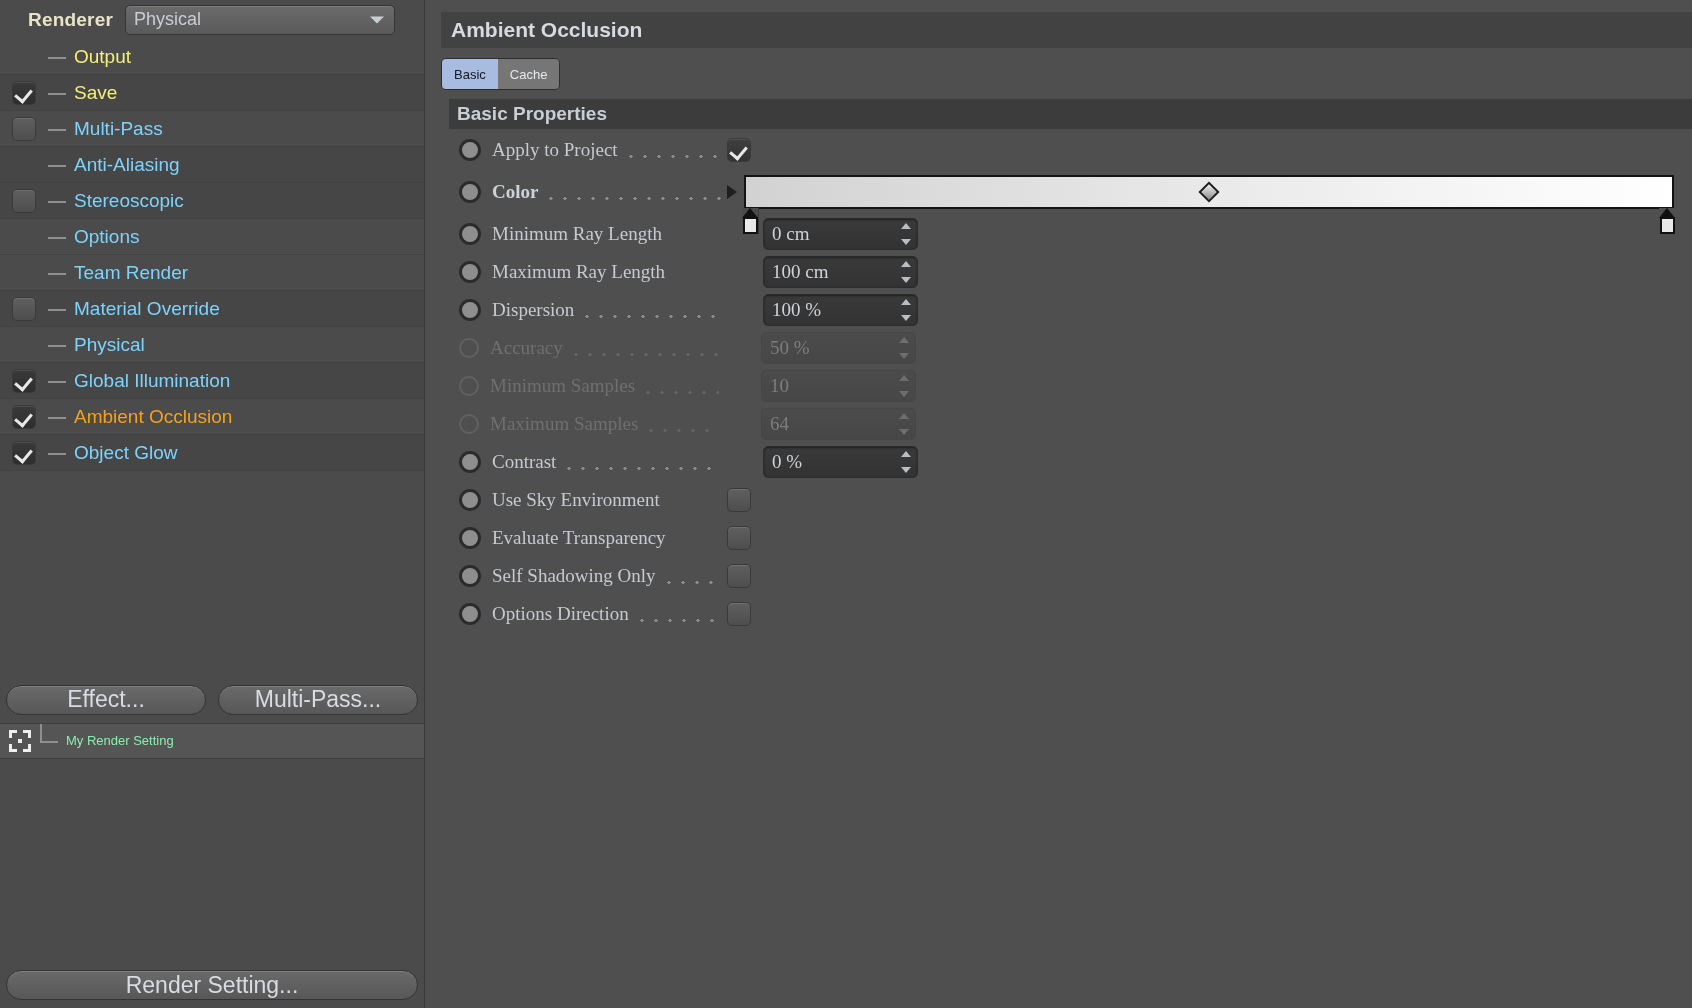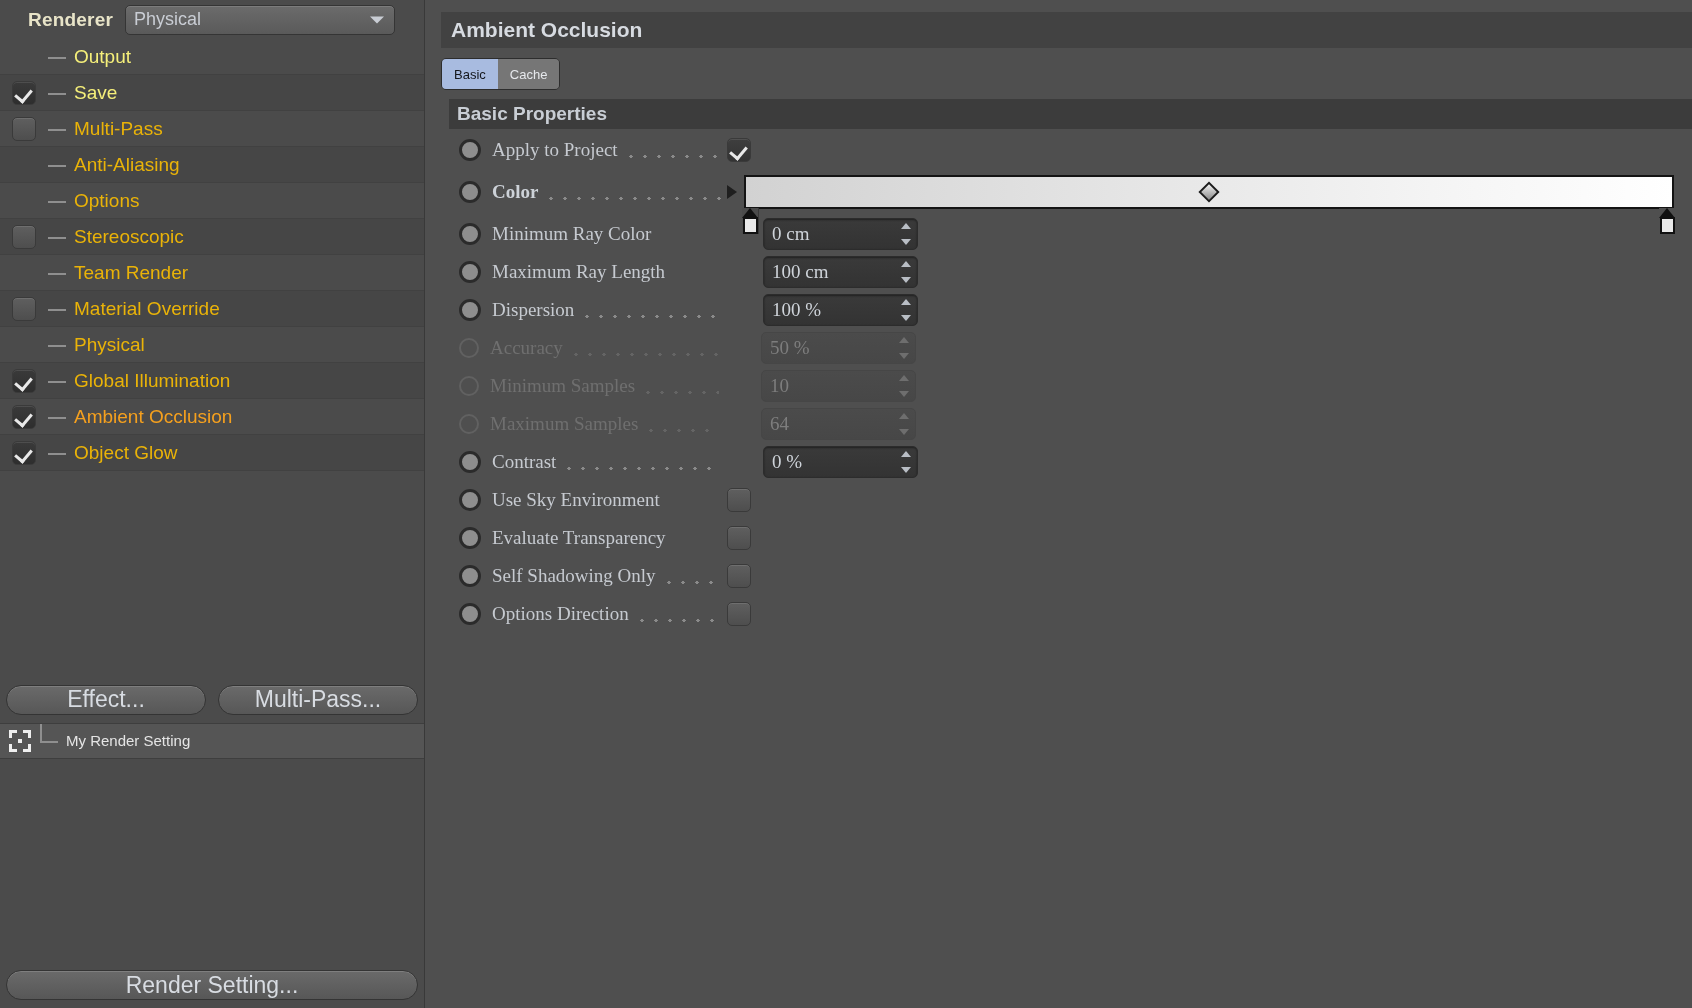--- a/index.html
+++ b/index.html
@@ -79,21 +79,21 @@
     border-width: 0 3.5px 3.5px 0;
     transform: rotate(40deg);
   }
   .tconn {
     flex: 0 0 26px; height: 100%; position: relative;
   }
   .tconn::before {
     content:""; position:absolute; left:0; top:50%;
     width:18px; height:2px; background:#8f8f8f;
   }
-  .tlabel { font-size: 19px; color: #eab308; white-space: nowrap; }
+  .tlabel { font-size: 19px; color: #7dd3fc; white-space: nowrap; }
   .tlabel.yellow { color: #f5ef7a; }
   .tlabel.orange { color: #f5a01e; }
   
   .trunk {
     position: absolute; left: 74px; top: 0; width: 2px;
     background: #8f8f8f;
   }
 
   .spacer { flex: 1 1 auto; background: #4b4b4b; }
 
@@ -137,21 +137,21 @@
     flex: 0 0 26px; height: 100%; position: relative;
   }
   .setting-conn::before{
     content:""; position:absolute; left:0; top:0; width:2px; height:50%;
     background:#8f8f8f;
   }
   .setting-conn::after{
     content:""; position:absolute; left:0; top:50%; width:18px; height:2px;
     background:#8f8f8f;
   }
-  .setting-label { font-size: 15px; color:#e5e5e5; }
+  .setting-label { font-size: 13px; color:#86efac; }
 
   .bottom-area { flex: 1 1 auto; background: #4b4b4b; }
   .bottom-btn-wrap { padding: 4px 6px 8px 6px; background:#4b4b4b; }
 
   
   .right {
     flex: 1 1 auto; height: 1008px;
     background: #4f4f4f;
     position: relative;
     padding-left: 16px;
@@ -344,31 +344,31 @@
             <div class="cbx"></div>
           </div>
           <div class="tconn"></div>
           <span class="tlabel">Multi-Pass</span>
         </div>
         <div class="trow even">
           <div class="tcheckcol"></div>
           <div class="tconn"></div>
           <span class="tlabel">Anti-Aliasing</span>
         </div>
-        <div class="trow odd">
-          <div class="tcheckcol"></div>
-          <div class="tconn"></div>
-          <span class="tlabel">Options</span>
-        </div>
         <div class="trow even">
           <div class="tcheckcol">
             <div class="cbx"></div>
           </div>
           <div class="tconn"></div>
           <span class="tlabel">Stereoscopic</span>
+        </div>
+        <div class="trow odd">
+          <div class="tcheckcol"></div>
+          <div class="tconn"></div>
+          <span class="tlabel">Options</span>
         </div>
         <div class="trow odd">
           <div class="tcheckcol"></div>
           <div class="tconn"></div>
           <span class="tlabel">Team Render</span>
         </div>
         <div class="trow even">
           <div class="tcheckcol">
             <div class="cbx"></div>
           </div>
@@ -474,21 +474,21 @@
             </div>
             <div class="knob right">
               <span class="pin"></span>
               <span class="body"></span>
             </div>
           </div>
         </div>
         <div class="prow">
           <div class="anim-dot"></div>
           <div class="labelzone">
-            <span class="plabel">Minimum Ray Color</span>
+            <span class="plabel">Minimum Ray Length</span>
           </div>
           <div class="ctrlzone">
             <div class="numfield">
               <span>0 cm</span>
               <span class="spin">
                 <i class="up"></i>
                 <i class="dn"></i>
               </span>
             </div>
           </div>

